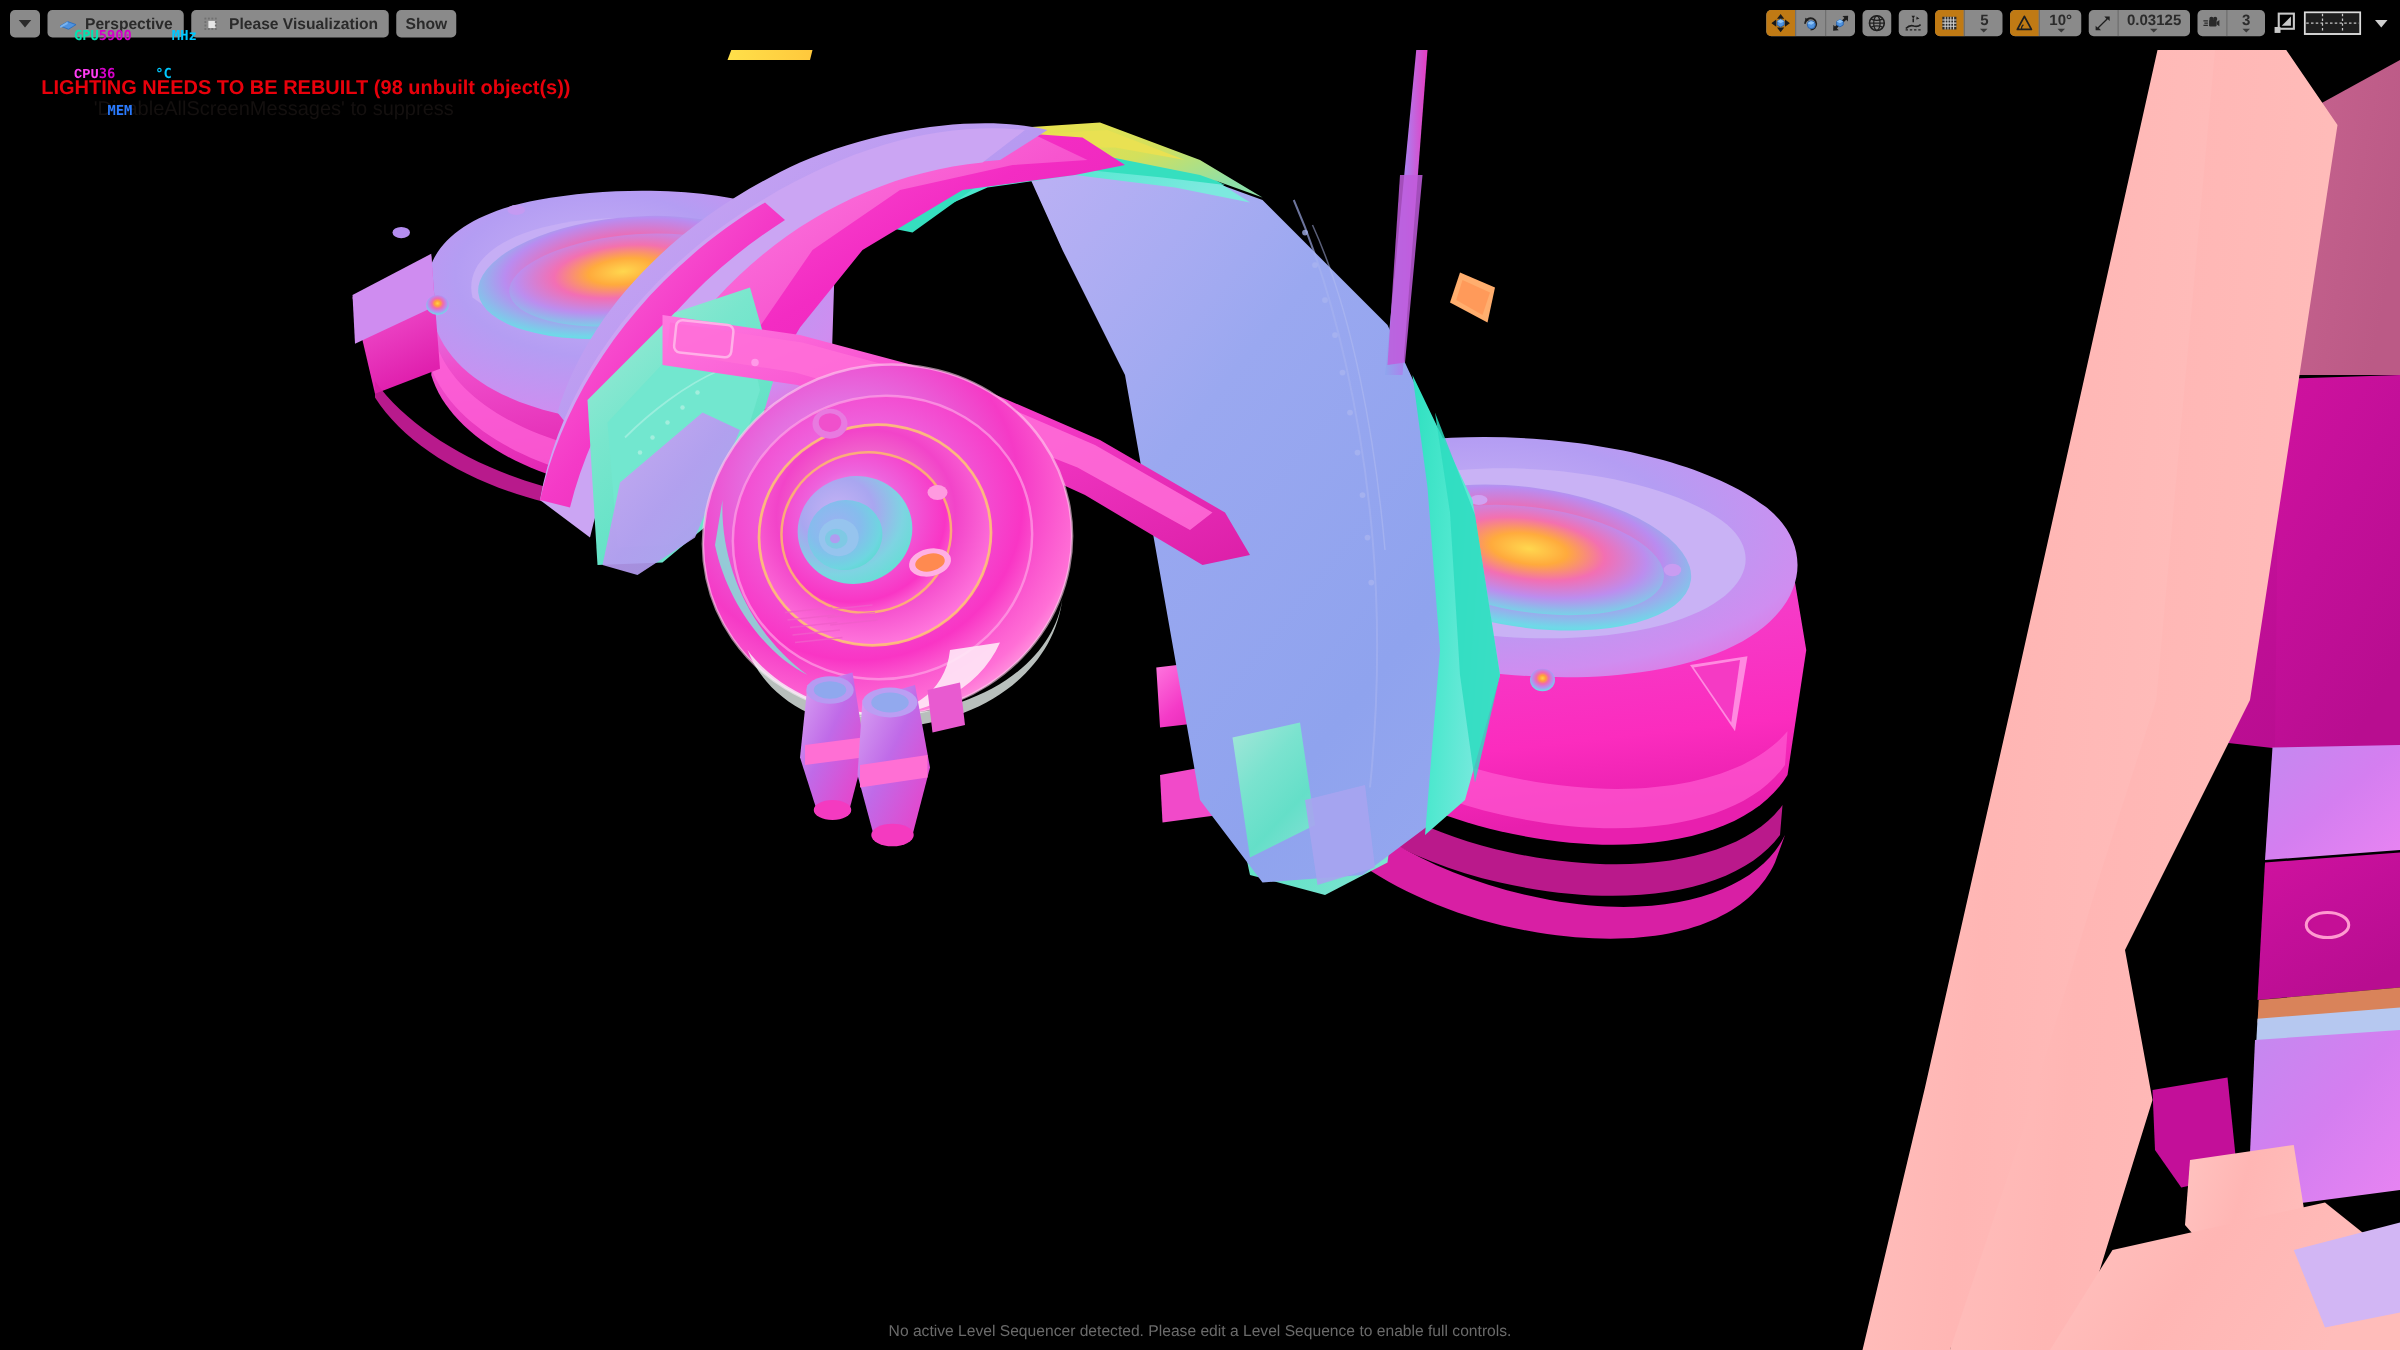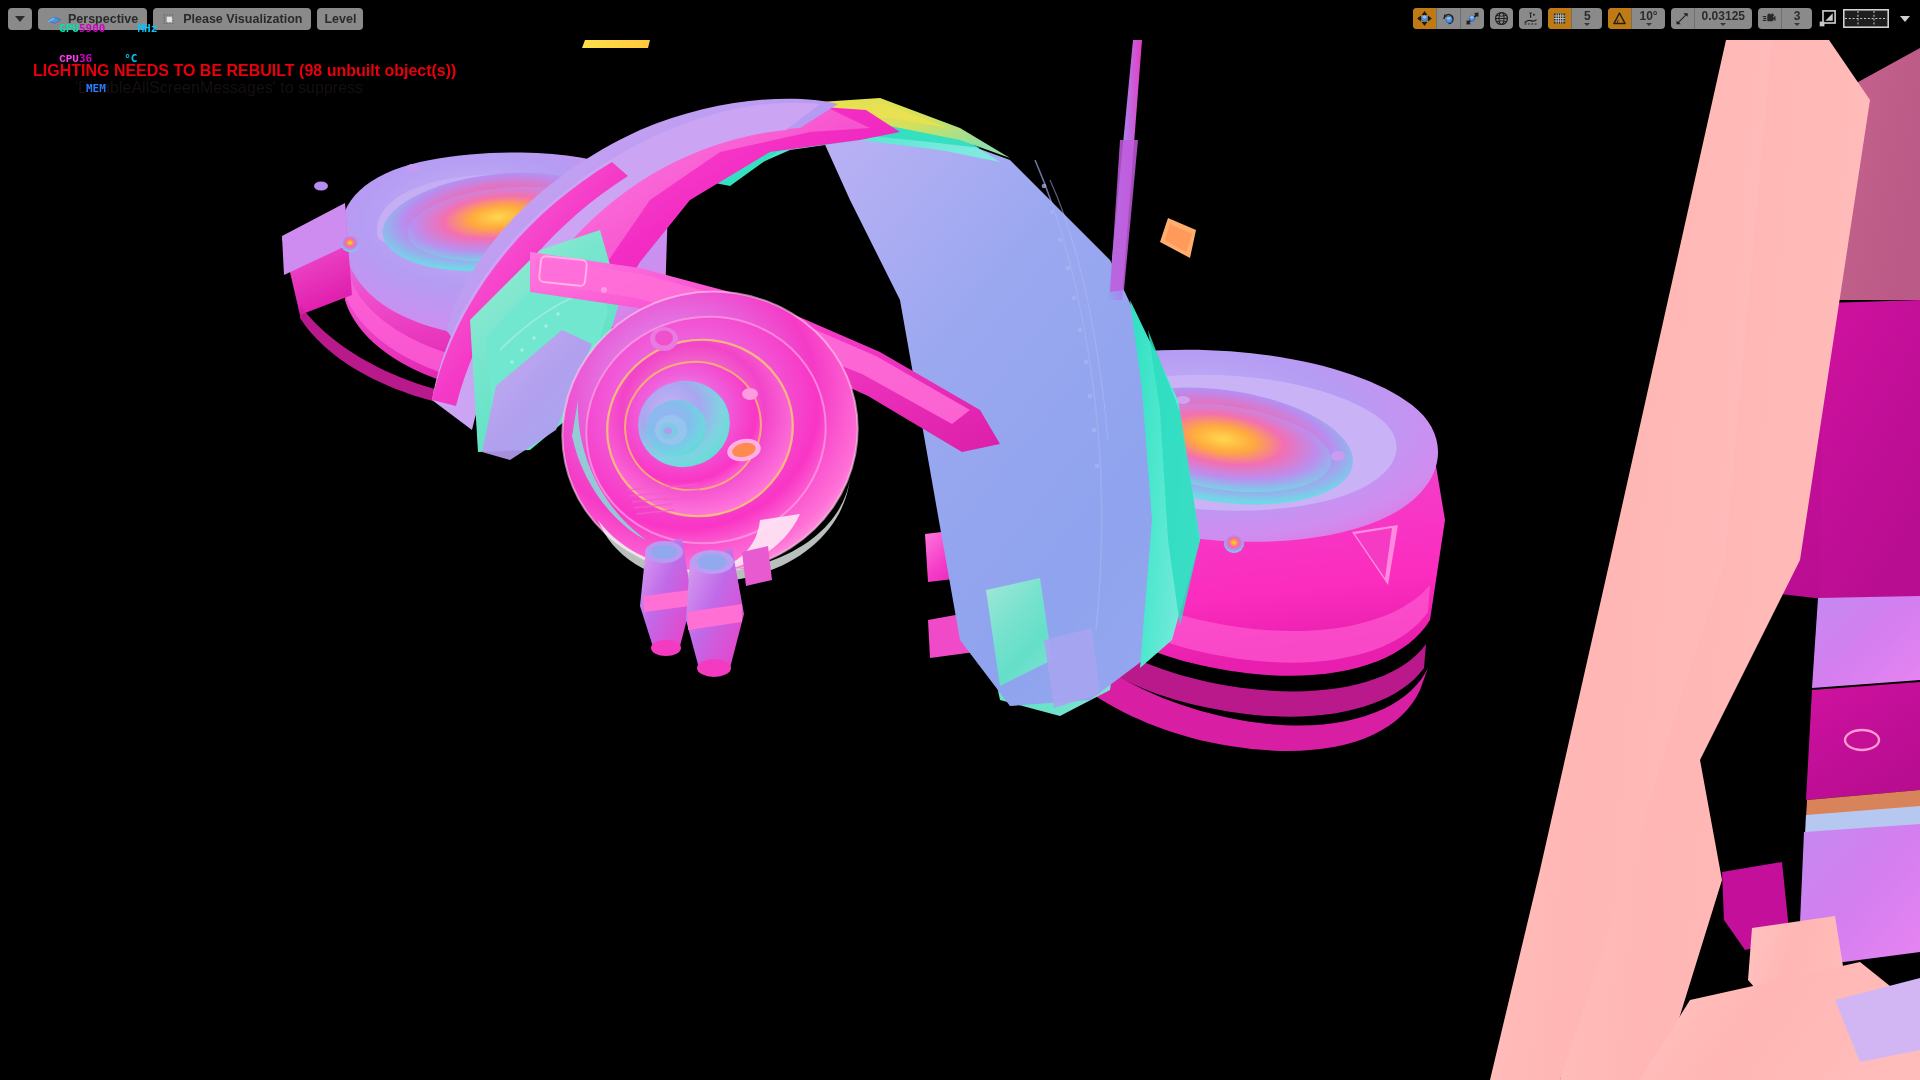--- a/index.html
+++ b/index.html
@@ -585,21 +585,21 @@
             <rect x="1.6" y="10.2" width="1.6" height="1.6"></rect>
               <rect x="4.6" y="10.2" width="1.6" height="1.6"></rect>
             <rect x="7.6" y="10.2" width="1.6" height="1.6"></rect>
               <rect x="10.6" y="10.2" width="1.6" height="1.6"></rect>
           </g>
         </svg>
         <span>Please Visualization</span>
       </button>
 
       <button class="tb-btn compact">
-        <span>Level</span>
+        <span>Show</span>
       </button>
     </div>
 
     <div class="vp-toolbar-right">
 
       <div class="grp">
         <div class="gbtn on">
           <svg class="gico" viewBox="0 0 16 16">
             <g stroke="#1a1a1a" stroke-width="1.3" fill="#1a1a1a">
               <path d="M8 1.2 L6.2 3.6 L9.8 3.6 Z"></path>
@@ -744,15 +744,16 @@
         </svg>
       </div>
       <span class="lcaret"></span>
     </div>
 
     <div class="screen-msgs">
       <div class="msg-line msg-error">LIGHTING NEEDS TO BE REBUILT (98 unbuilt object(s))</div>
       <div class="msg-line msg-dim">'DisableAllScreenMessages' to suppress</div>
     </div>
 
+    <div class="seq-notice">No active Level Sequencer detected. Please edit a Level Sequence to enable full controls.</div>
 
   </div>
 </div>
 
 </body></html>

